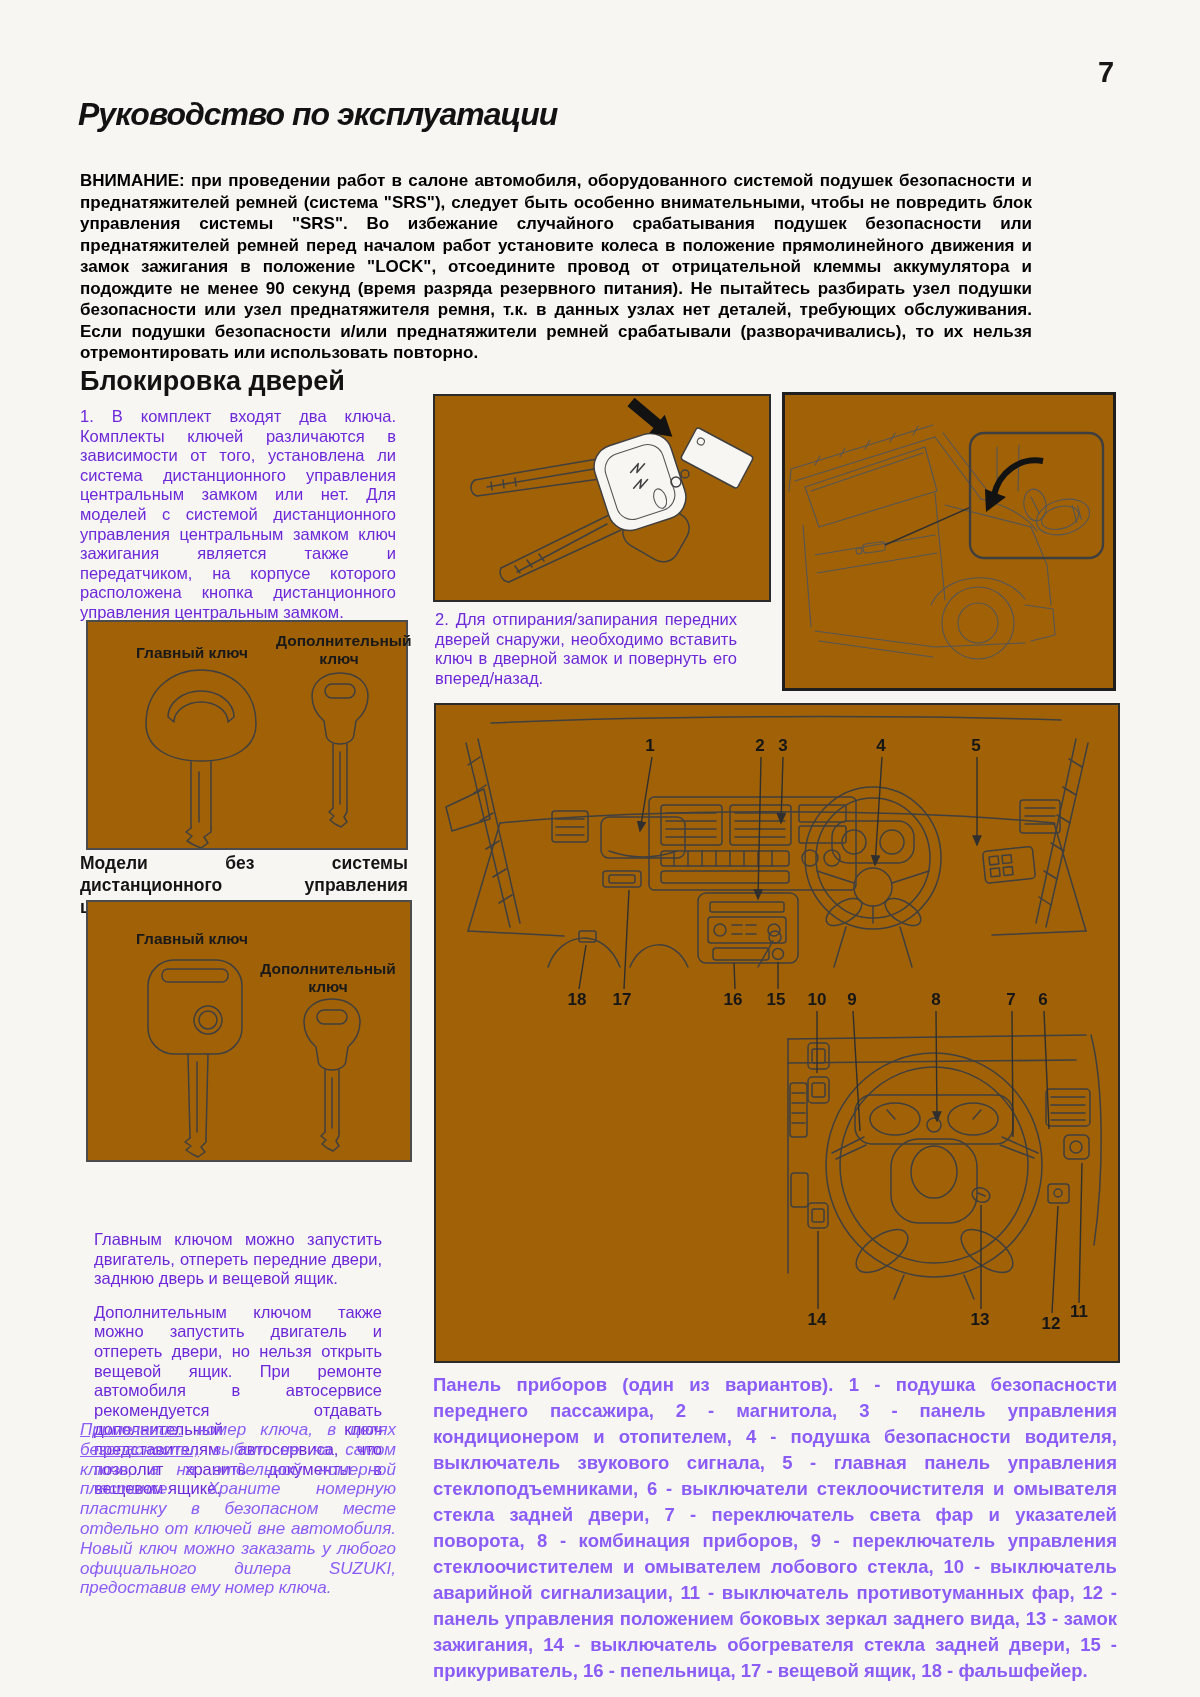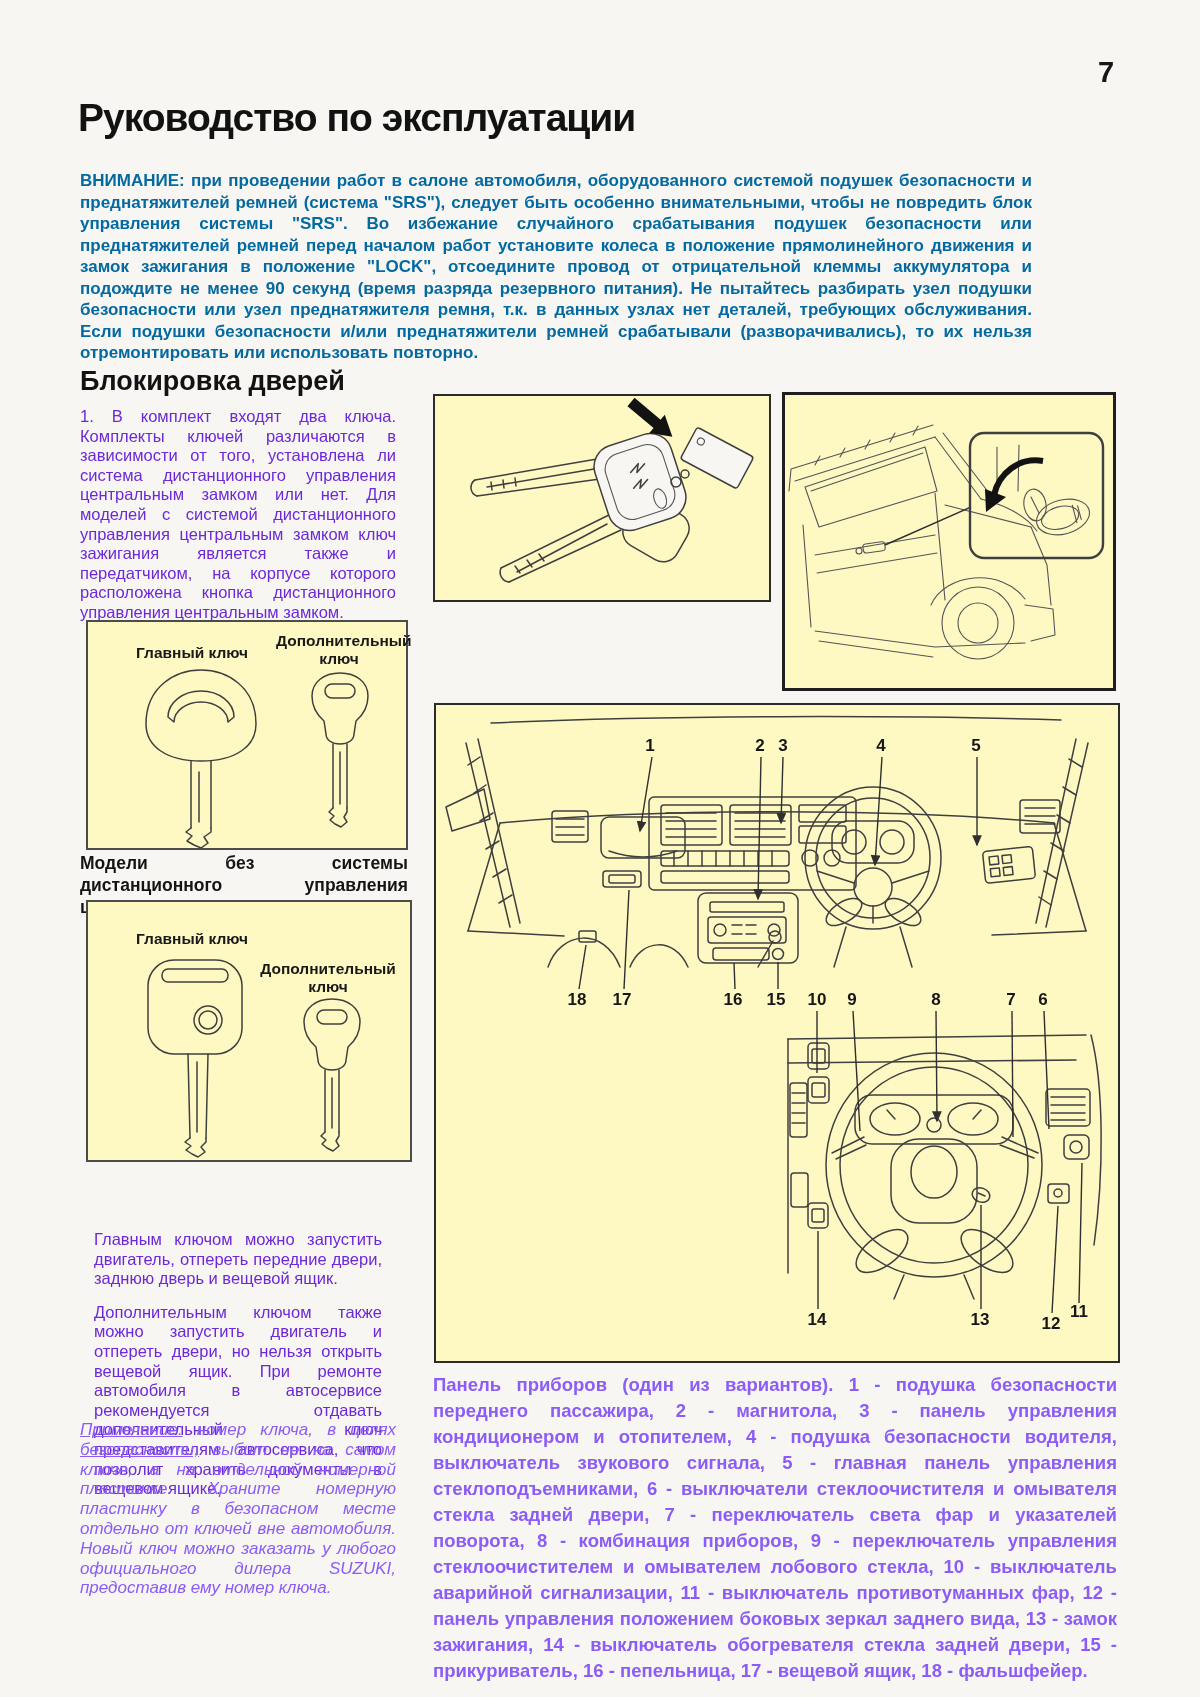--- a/index.html
+++ b/index.html
@@ -3,30 +3,30 @@
 <meta charset="utf-8">
 <style>
   html,body{margin:0;padding:0;background:#e9e7e3;}
   #page{
     position:relative;width:1200px;height:1697px;
     background:#f7f6f3;overflow:hidden;
     font-family:"Liberation Sans",sans-serif;color:#1e1e1e;
   }
   .abs{position:absolute;}
   .page-num{font-weight:700;font-size:29px;color:#171717;}
-  .title{font-weight:700;font-size:39px;letter-spacing:-1px;color:#121212;white-space:nowrap;}
-  .warn{font-weight:700;font-size:17px;line-height:21.5px;text-align:justify;color:#0369a1;}
+  .title{font-weight:700;font-size:32px;letter-spacing:-1px;color:#121212;white-space:nowrap;font-style:italic;}
+  .warn{font-weight:700;font-size:17px;line-height:21.5px;text-align:justify;color:#000000;}
   .h2{font-weight:700;font-size:27px;color:#121212;white-space:nowrap;}
   .body-txt{font-size:16.5px;line-height:19.6px;text-align:justify;color:#6d28d9;}
   .body-txt p{margin:14px;}
   .cap{font-weight:700;font-size:17.5px;line-height:22px;color:#141414;text-align:justify;}
   .cap3{font-weight:700;font-size:18.5px;line-height:26px;color:#8b5cf6;text-align:justify;}
   .note-txt{font-size:17px;line-height:19.8px;font-style:italic;text-align:justify;color:#8b5cf6;}
   .note-txt .u{text-decoration:underline;}
-  .figbox{position:absolute;background:#fef9c3;}
+  .figbox{position:absolute;background:#a16207;}
   .b2{border:2px solid #4c4c4c;}
   .b2d{border:2px solid #2b2b2b;}
   .b3{border:3px solid #1f1f1f;}
   .klabel{position:absolute;font-weight:700;font-size:15.5px;line-height:18px;text-align:center;color:#191919;}
   svg{display:block;}
   .ln{fill:none;stroke:#3f3f3f;stroke-width:1.5;stroke-linecap:round;stroke-linejoin:round;}
   .lnt{fill:none;stroke:#555;stroke-width:1.1;stroke-linecap:round;stroke-linejoin:round;}
   .co-line{stroke:#2f2f2f;stroke-width:1.4;fill:none;}
   .co-num{font-family:"Liberation Sans",sans-serif;font-weight:700;font-size:17px;fill:#161616;}
   .fillbg{fill:#f7f6f3;}
@@ -171,20 +171,21 @@
           <path d="M12,-9 L12,9 M17,-7 L17,7"></path>
         </g>
       </g>
       <g>
         <path d="M258,66 C234,62 214,78 209,100" fill="none" stroke="#121212" stroke-width="6"></path>
         <polygon points="200,94 221,102 201,117" class="solid"></polygon>
       </g>
     </svg>
   </div>
 
+  <div class="abs body-txt" style="left:435px;top:610px;width:302px;">2. Для отпирания/запирания передних дверей снаружи, необходимо вставить ключ в дверной замок и повернуть его вперед/назад.</div>
 
   <div class="figbox b2d" style="left:434px;top:703px;width:682px;height:656px;">
     <svg width="682" height="656" viewBox="0 0 682 656">
       <defs>
         <marker id="ah" markerWidth="9" markerHeight="8" refX="7" refY="3.5" orient="auto">
             <path d="M0,0 L8,3.5 L0,7 Z" fill="#2f2f2f"></path>
           </marker>
       </defs>
 
       <g class="ln">

